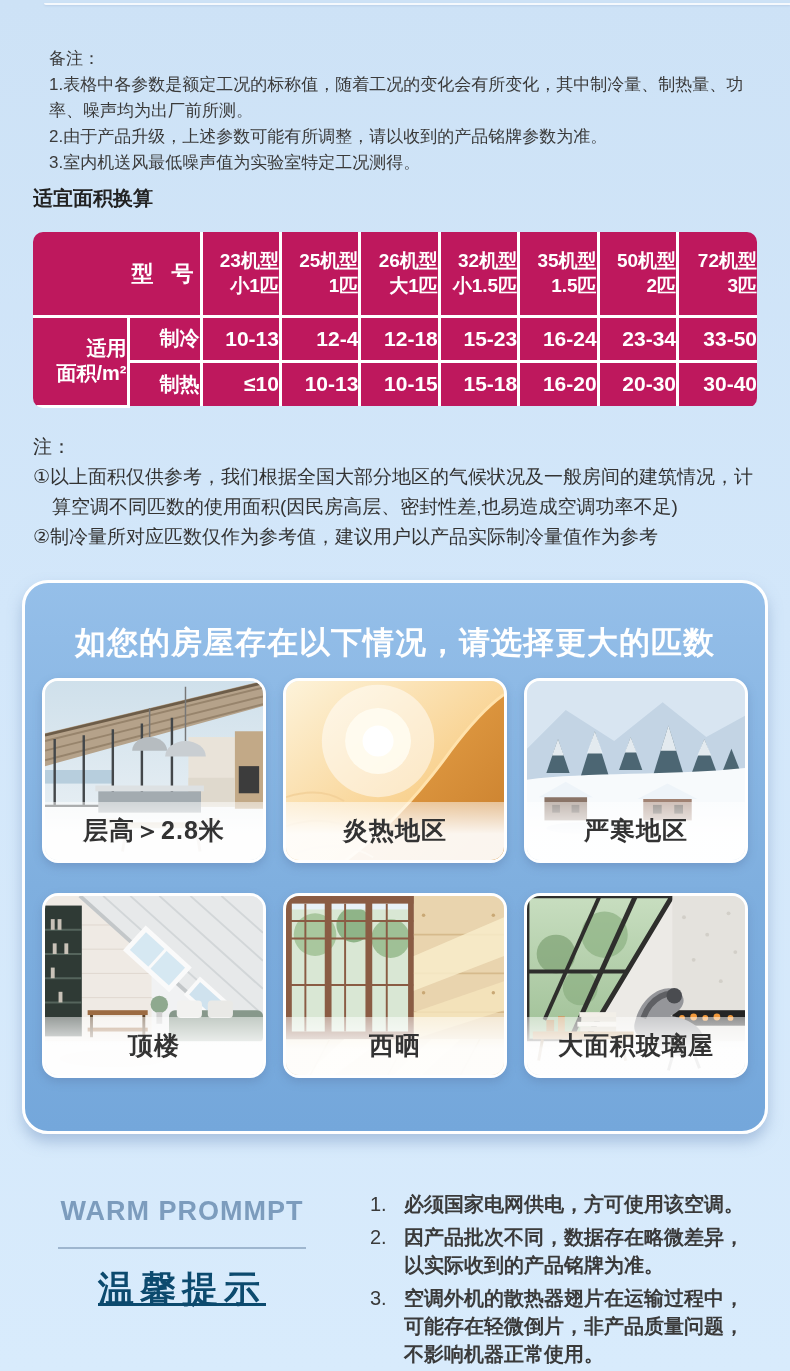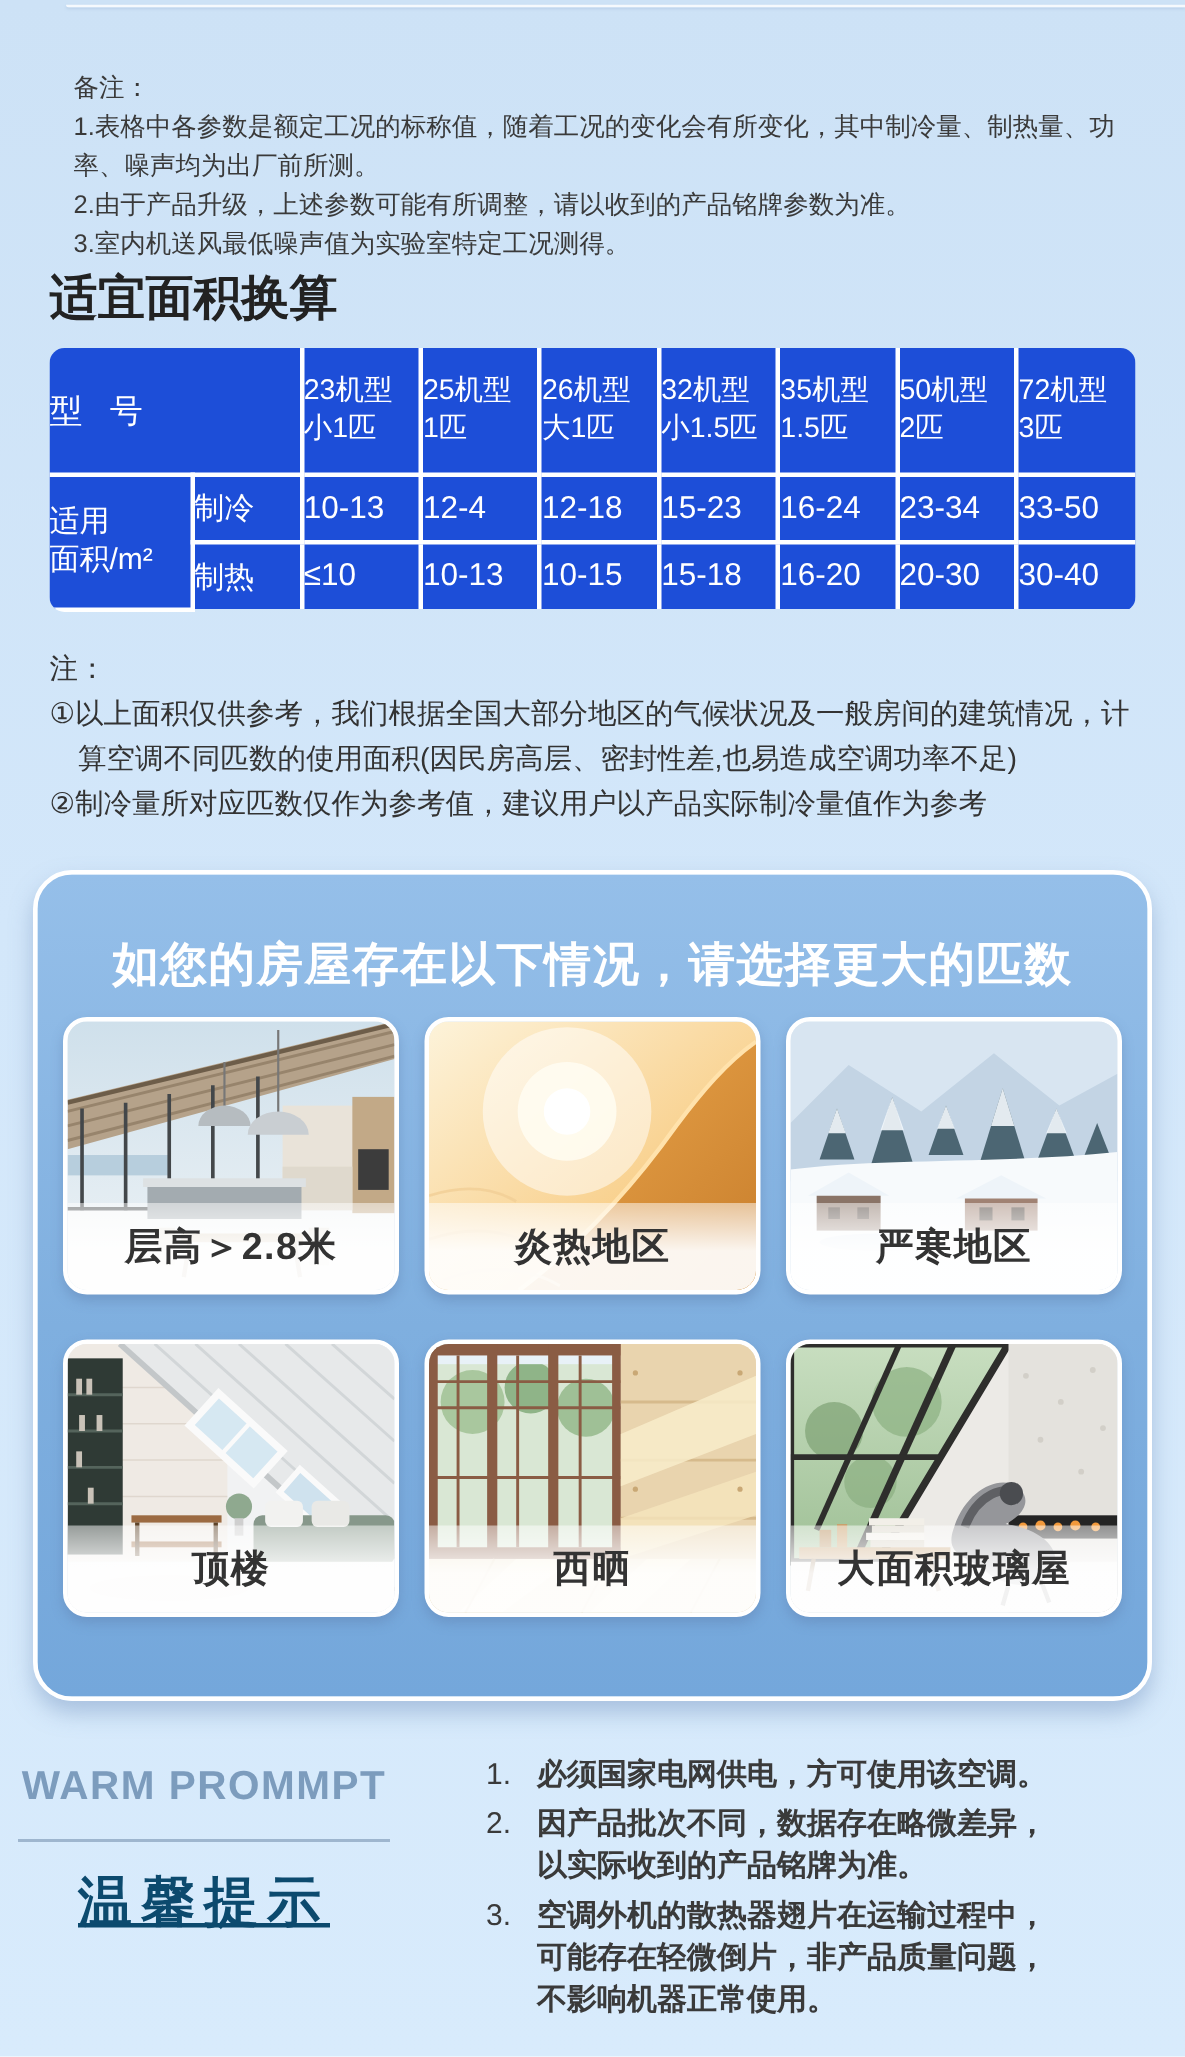--- a/index.html
+++ b/index.html
@@ -15,27 +15,27 @@
   .top-strip{
     position:absolute; top:3px; left:44px; right:0; height:0;
     border-top:2px solid rgba(255,255,255,.8);
     box-shadow:0 1px 2px rgba(150,172,205,.35);
     border-radius:0 0 0 10px;
   }
   
   .remarks{ padding:46px 33px 0 49px; font-size:17px; line-height:26px; color:#3a3a3a;}
   .remarks p{ margin:0; }
   
-  .section-title{ margin:8px 0 0 33px; font-size:32px; line-height:28px; font-weight:bold; color:#222; }
+  .section-title{ margin:8px 0 0 33px; font-size:20px; line-height:28px; font-weight:bold; color:#222; }
   
   .tbl-wrap{ margin:20px auto 0 33px; width:724px; border-radius:10px; overflow:hidden; }
   table{ border-collapse:collapse; width:724px; table-layout:fixed; }
   td,th{
-    background:#1d4ed8; color:#fff; text-align:left; vertical-align:middle;
-    border-right:3px solid #fff; border-bottom:3px solid #fff; font-weight:normal;
+    background:#be185d; color:#fff; text-align:right; vertical-align:middle;
+    border-right:3px solid #fff; border-bottom:3px solid #fff; font-weight:bold;
   }
   tr > *:last-child{ border-right:none; }
   tr:last-child > *{ border-bottom:none; }
   .row-head{ height:84px; font-size:19px; line-height:25px; }
   .row-data{ height:45px; font-size:21px; }
   .c-model{ font-size:22px; letter-spacing:6px; }
   .c-group{ font-size:20px; line-height:25px; }
   .c-sub{ font-size:20px; }
   .c-val{ font-size:21px; }
   
@@ -62,21 +62,21 @@
     background:#dfe9f2;
   }
   .photo-card svg{ display:block; width:100%; height:100%; }
   .photo-card figcaption{
     position:absolute; left:0; right:0; bottom:0; height:58px;
     background:linear-gradient(180deg, rgba(255,255,255,.5) 0%, rgba(255,255,255,.92) 55%);
     display:flex; align-items:center; justify-content:center;
     font-size:25px; font-weight:bold; color:#333; letter-spacing:1px;
   }
   
-  .warm{ display:flex; margin-top:35px; }
+  .warm{ display:flex; margin-top:56px; padding-left:46px; }
   .warm-left{ width:272px; text-align:center; padding-top:6px; }
   .warm-en{ font-size:27px; font-weight:bold; letter-spacing:1px; color:#7c9cbd; }
   .warm-divider{ width:248px; height:2px; background:#9eb6cf; margin:20px auto 16px auto; }
   .warm-zh{ font-size:36px; font-weight:bold; letter-spacing:6px; color:#0c4a6e;text-decoration:underline; }
   .warm-list{ margin-left:52px; width:400px; font-size:20px; line-height:28px; color:#3a3a3a; }
   .warm-item{ display:flex; margin-bottom:5px; }
   .warm-item .num{ width:34px; flex:none; }
   .warm-item .txt{ width:352px;font-weight:bold; }
 </style>
 </head>

